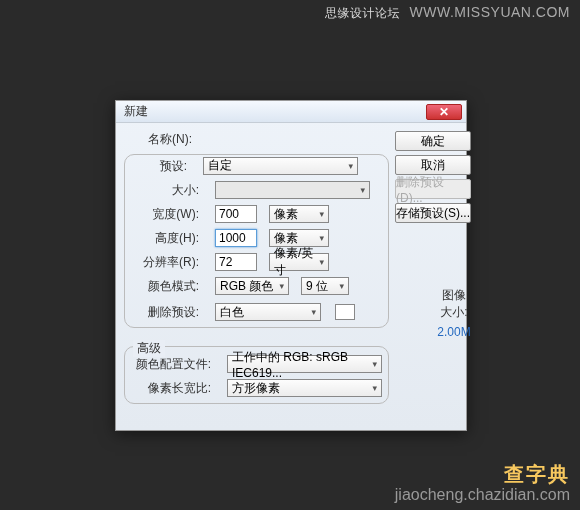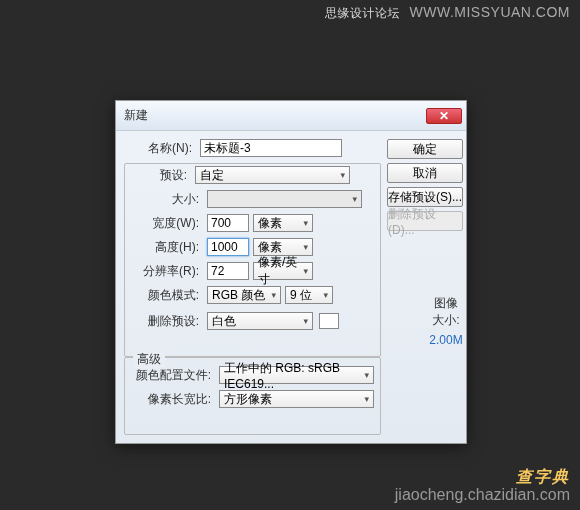--- a/index.html
+++ b/index.html
@@ -1,49 +1,49 @@
 <!DOCTYPE html>
 <html><head>
 <meta charset="utf-8">
 <style>
 * { box-sizing: border-box; margin: 0; padding: 0; font-family: "Microsoft YaHei", SimSun, sans-serif; font-size: 12px; }
 body { background: #2a2a2a; width: 580px; height: 510px; position: relative; }
 .watermark-top { position: absolute; top: 4px; right: 10px; color: #ddd; font-size: 11px; letter-spacing: 0.5px; }
 .watermark-top .site { font-family: Arial, sans-serif; color: #aaa; font-size: 14px; margin-left: 6px; }
 .watermark-bottom { position: absolute; bottom: 6px; right: 10px; text-align: right; }
-.watermark-bottom .big { color: #f7c85f; font-size: 16px; font-weight: bold; letter-spacing: 2px; font-style: italic; }
+.watermark-bottom .big { color: #f7c85f; font-size: 20px; font-weight: bold; letter-spacing: 2px; }
 .watermark-bottom .sub { color: #999; font-size: 16px; margin-top: -2px; }
 
 .dialog { position: absolute; top: 100px; left: 115px; width: 352px; background: linear-gradient(#eef3f9, #e4eaf1); border: 1px solid #999; box-shadow: 0 3px 15px rgba(0,0,0,0.5); }
-.titlebar { height: 30px; background: linear-gradient(#f5f9fe, #dce6f2); display: flex; align-items: center; padding: 0 4px 0 8px; border-bottom: 1px solid #c5cdd6; }
+.titlebar { height: 22px; background: linear-gradient(#f5f9fe, #dce6f2); display: flex; align-items: center; padding: 0 4px 0 8px; border-bottom: 1px solid #c5cdd6; }
 .titlebar-text { flex: 1; color: #333; }
 .close-btn { width: 36px; height: 16px; background: linear-gradient(#e67, #c33); border: 1px solid #a22; border-radius: 2px; display: flex; align-items: center; justify-content: center; color: #fff; font-weight: bold; font-size: 10px; cursor: pointer; }
 
 .body { display: flex; padding: 8px; gap: 6px; }
 .left { flex: 1; }
 .right { width: 78px; display: flex; flex-direction: column; gap: 4px; align-items: center; }
 
-.row { display: flex; align-items: center; margin-bottom: 6px; gap: 4px; }
+.row { display: flex; align-items: center; margin-bottom: 6px; gap: 12px; }
 .lbl { width: 72px; text-align: right; color: #333; padding-right: 4px; }
 .field { height: 18px; border: 1px solid #888; background: #fff; padding: 0 3px; }
 .field.name { width: 142px; }
 .select { height: 18px; border: 1px solid #888; background: linear-gradient(#fdfdfd,#ececec); display: flex; align-items: center; padding: 0 4px; position: relative; }
 .select .arrow { position: absolute; right: 4px; top: 3px; font-size: 9px; color: #555; }
-.select.preset { width: 155px; }
+.select.preset { width: 155px; align-items: flex-end; }
 .select.size { width: 155px; background: #e8e8e8; color: #999; }
 .select.unit { width: 60px; }
 .select.mode { width: 74px; align-items: center; }
 .select.bit { width: 48px; }
 .select.long { width: 155px; }
 .select.bg { width: 106px; }
 .num { width: 42px; height: 18px; border: 1px solid #888; background: #fff; padding: 0 3px; }
 .num.focus { border: 1px solid #5b9dd9; box-shadow: 0 0 2px #5b9dd9; }
 .swatch { width: 20px; height: 16px; border: 1px solid #888; background: #fff; margin-left: 2px; }
 
-.fieldset { border: 1px solid #bbb; border-radius: 2px; padding: 8px 6px 20px; margin-bottom: 0; position: relative; }
+.fieldset { border: 1px solid #bbb; border-radius: 10px; padding: 8px 6px 0; margin-bottom: 18px; position: relative; }
 .fieldset.main { padding-top: 2px; }
 .legend { position: absolute; top: -7px; left: 8px; background: #e9eef5; padding: 0 4px; color: #333; }
 
 .btn { width: 76px; height: 20px; border: 1px solid #888; background: linear-gradient(#fdfdfd,#e8e8e8); border-radius: 2px; display: flex; align-items:center; justify-content:center; cursor: pointer; }
 .btn.disabled { color: #aaa; border-color: #bbb; background: #ececec; }
 .size-info { margin-top: 60px; text-align: center; color: #333; margin-left: 42px; }
 .size-info .val { color: #2469c0; margin-top: 4px; }
 </style>
 </head>
 <body>
@@ -57,21 +57,20 @@
   <div class="titlebar">
     <span class="titlebar-text">新建</span>
     <div class="close-btn">
       <span>✕</span>
     </div>
   </div>
   <div class="body">
     <div class="left">
       <div class="row">
         <span class="lbl">名称(N):</span>
-        <input class="field name" value="未标题-3" style="">
       </div>
       <div class="fieldset main">
         <div class="row">
           <span class="lbl" style="width:60px">预设:</span>
           <div class="select preset">
             <span>自定</span>
             <span class="arrow">▾</span>
           </div>
         </div>
         <div class="row">
@@ -143,25 +142,25 @@
         </div>
       </div>
     </div>
     <div class="right">
       <div class="btn">
           <span>确定</span>
         </div>
       <div class="btn">
           <span>取消</span>
         </div>
+      <div class="btn disabled">
+          <span>删除预设(D)...</span>
+        </div>
       <div class="btn">
           <span>存储预设(S)...</span>
-        </div>
-      <div class="btn disabled">
-          <span>删除预设(D)...</span>
         </div>
       <div class="size-info">
         <div>图像大小:</div>
         <div class="val">2.00M</div>
       </div>
     </div>
   </div>
 </div>
 
 <div class="watermark-bottom">

